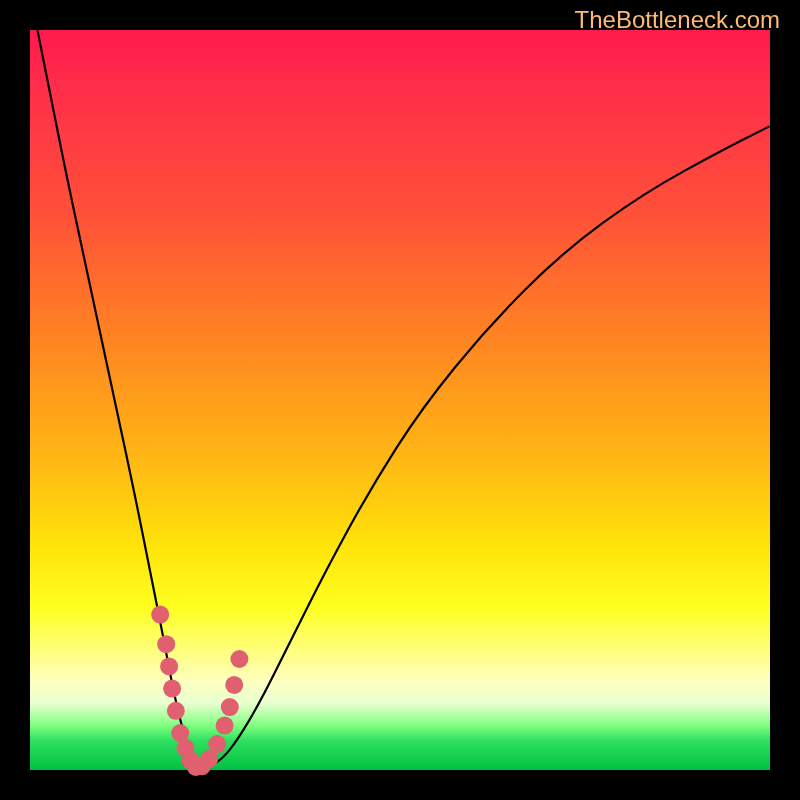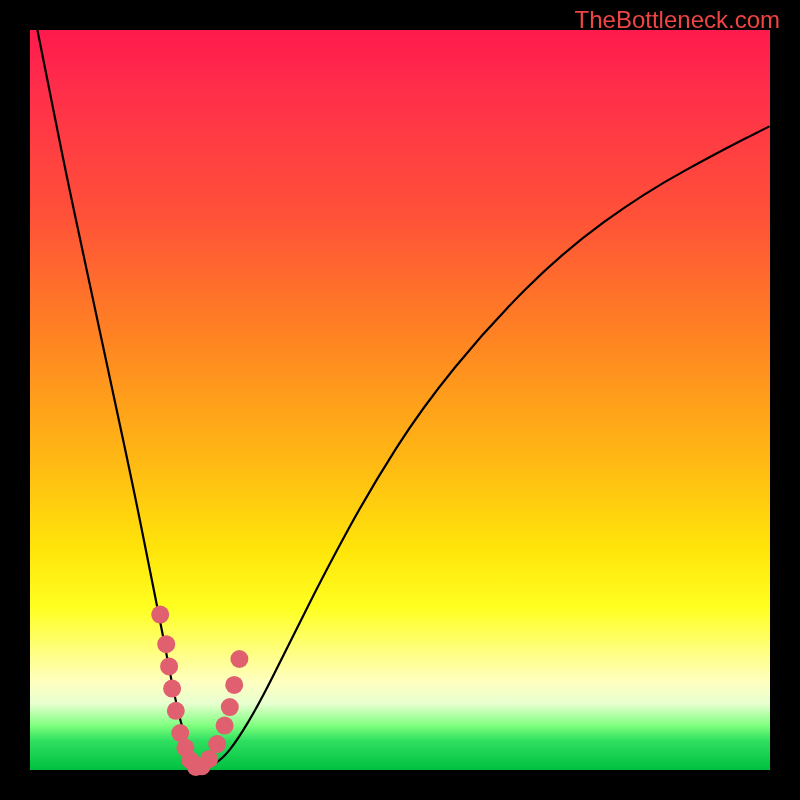--- a/index.html
+++ b/index.html
@@ -37,21 +37,21 @@
       #e8ffd0 91%,
       #7fff7f 94%,
       #30e060 96%,
       #00c040 100%
     );
   }
   .watermark {
     position: absolute;
     top: 6px;
     right: 20px;
-    color: #ef4444;
+    color: #fdba74;
     font-size: 24px;
     font-weight: 500;
     user-select: none;
     z-index: 5;
   }
   svg.curve {
     position: absolute;
     inset: 0;
     width: 740px;
     height: 740px;

